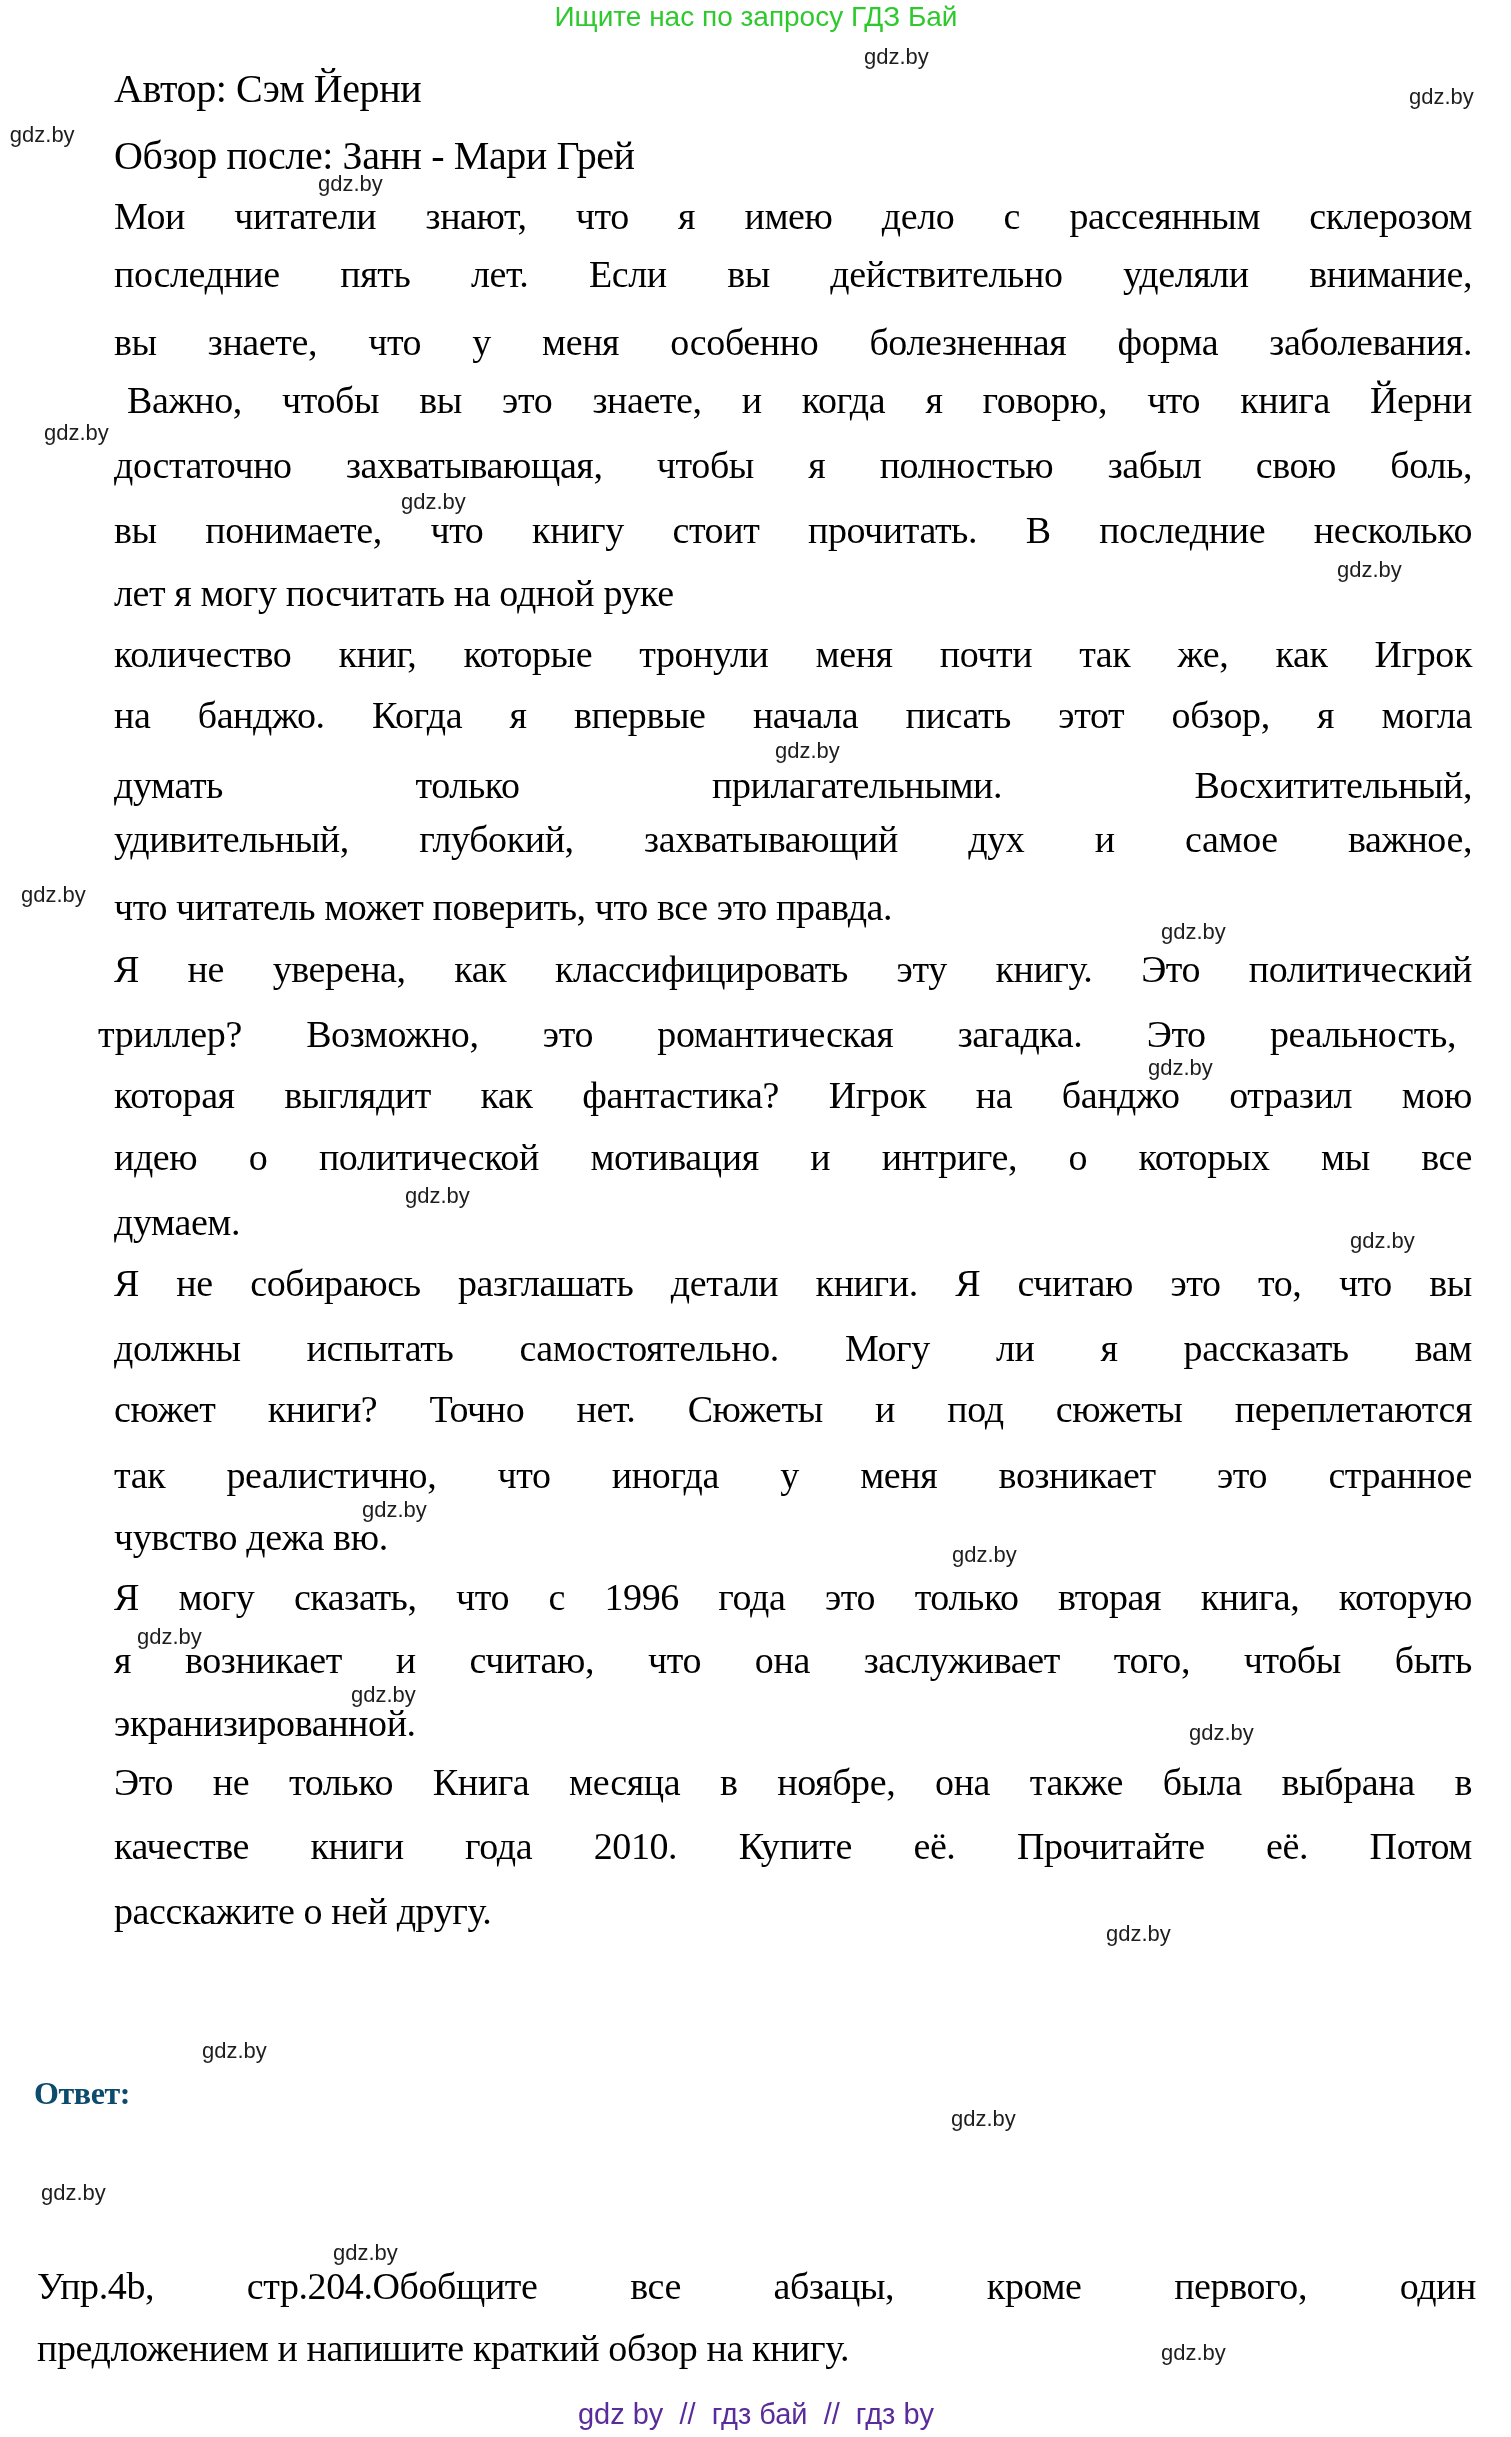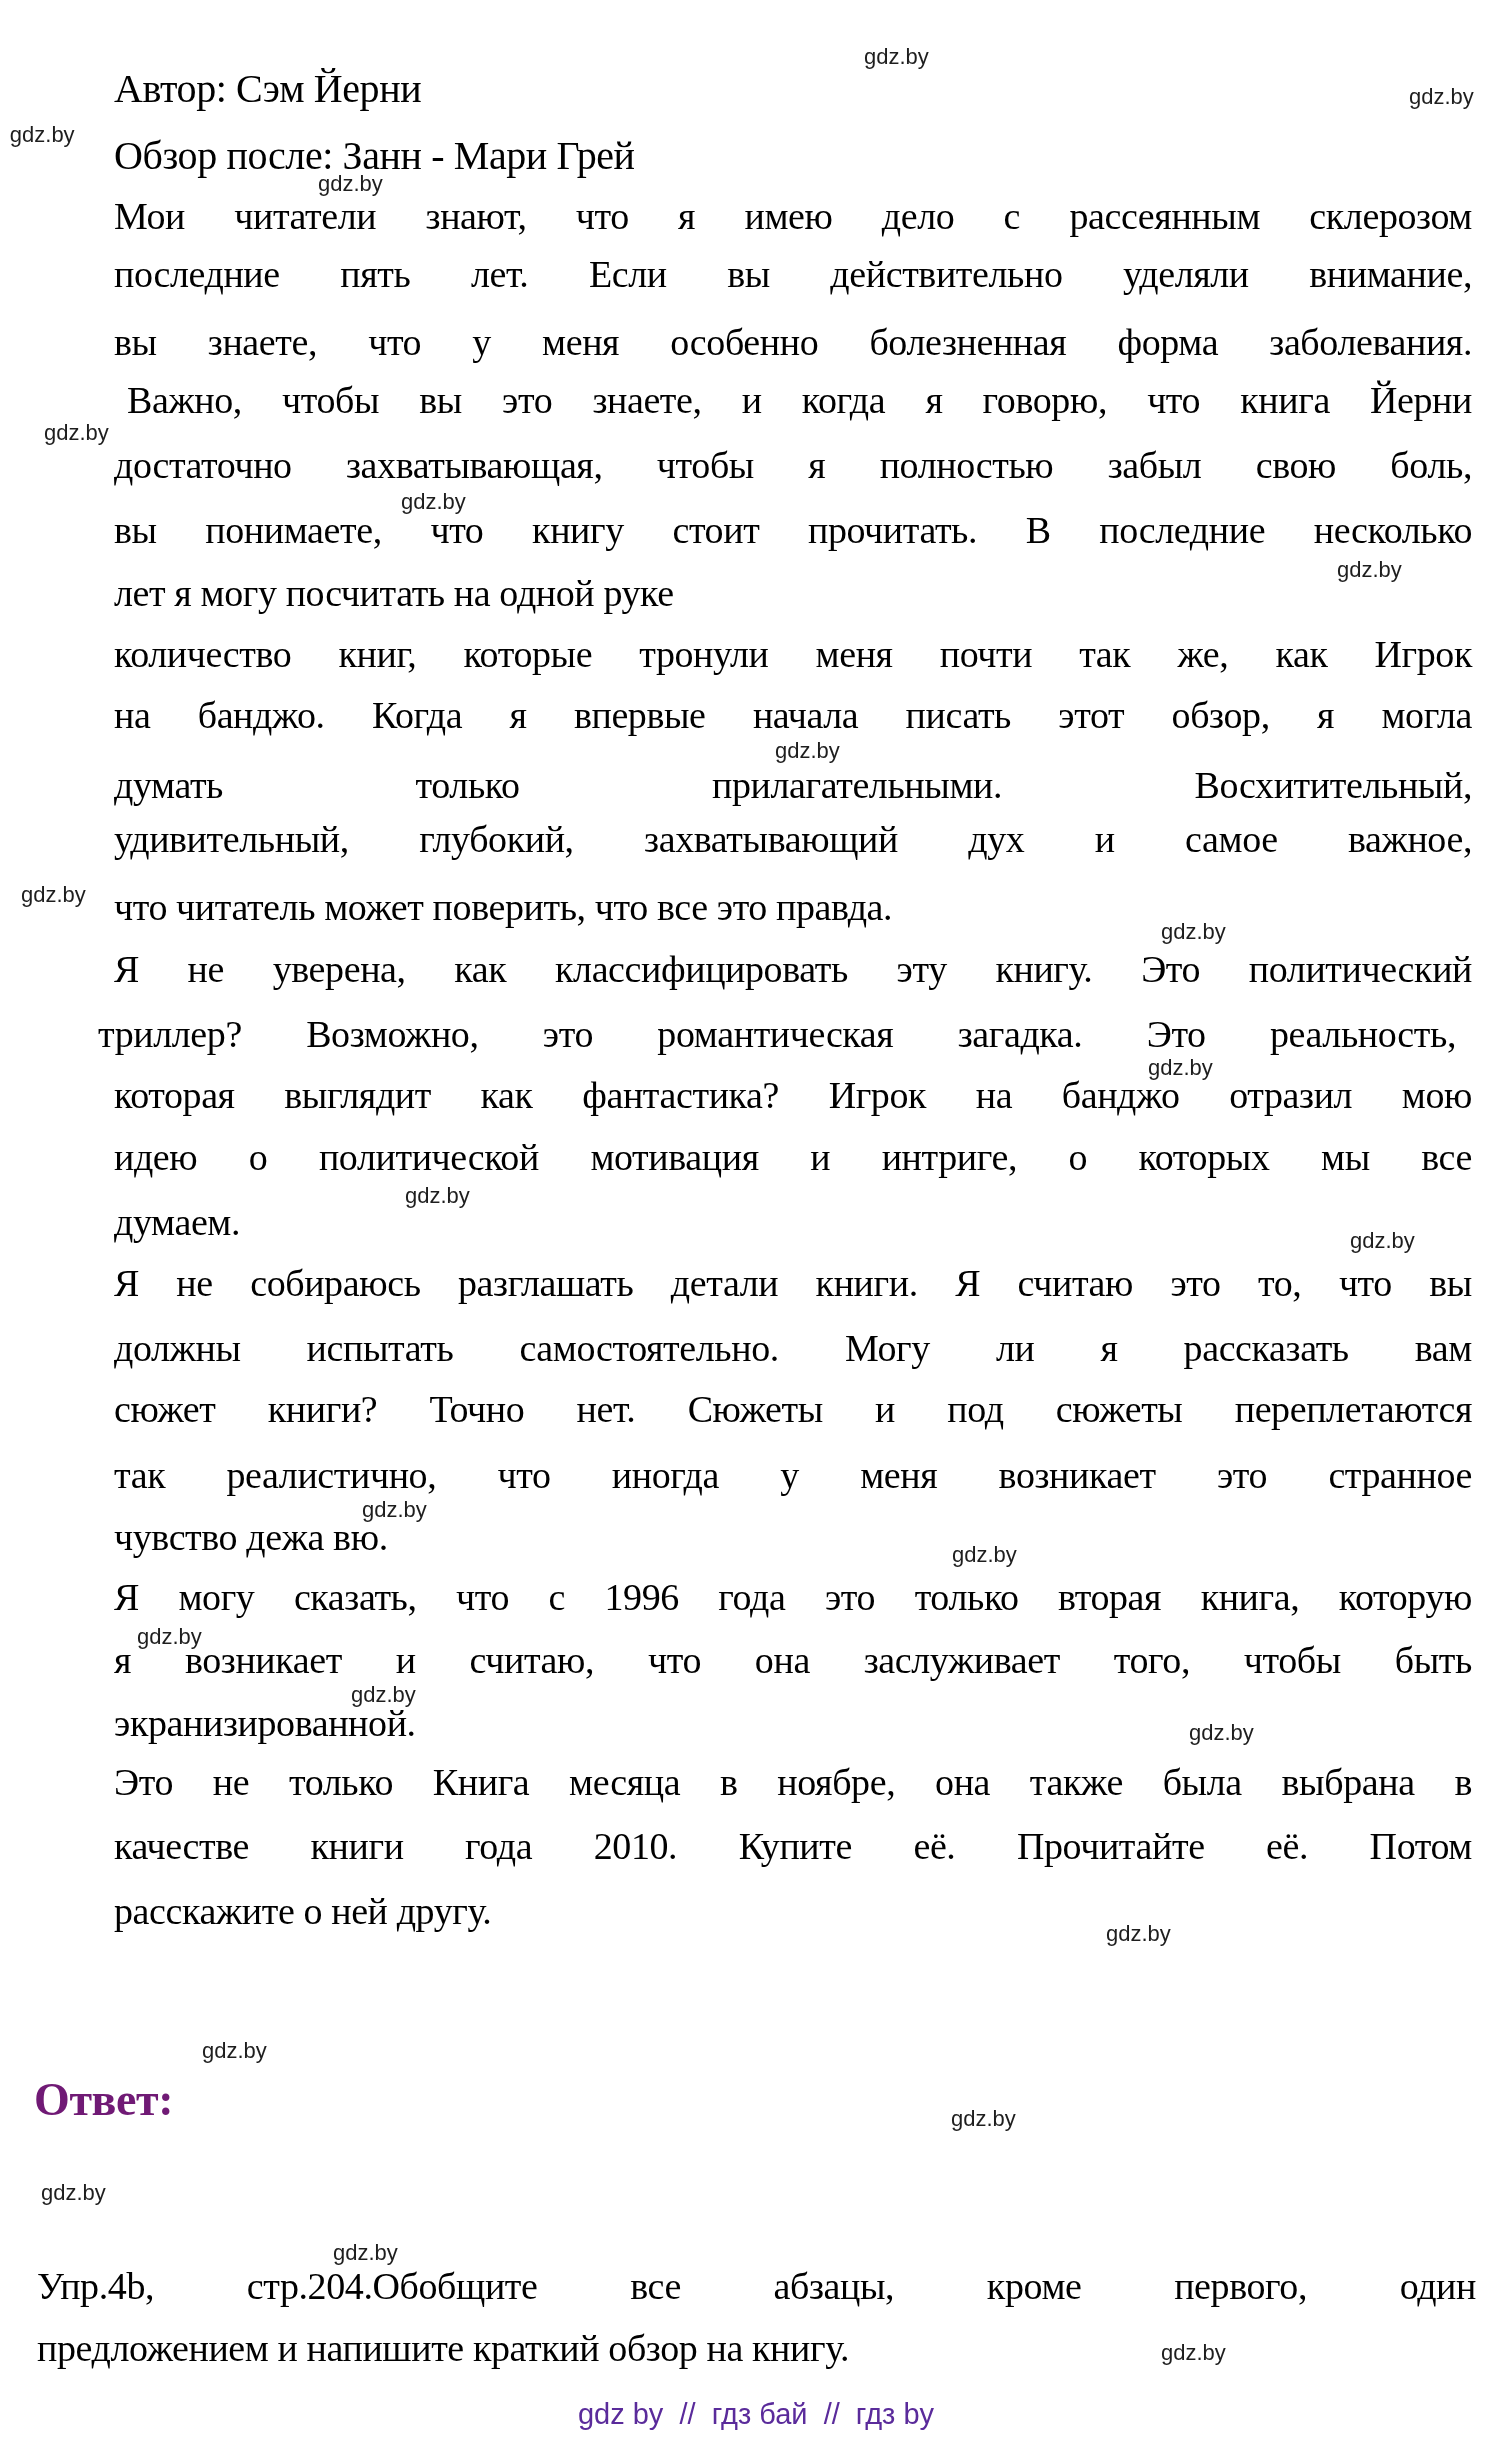--- a/index.html
+++ b/index.html
@@ -42,24 +42,24 @@
   .line.l {
     text-align: left;
     text-align-last: left;
   }
   .line.title {
     font-size: 40px;
   }
   .answer-label {
     position: absolute;
     font-weight: 700;
-    font-size: 46px;
+    font-size: 32px;
     line-height: 1;
     letter-spacing: -0.4px;
-    color: #701a75;
+    color: #0c4a6e;
   }
   .watermark {
     position: absolute;
     font-family: "Liberation Sans", "DejaVu Sans", sans-serif;
     font-size: 22px;
     line-height: 1;
     color: #1e1e1e;
   }
   .footer-links {
     position: absolute;
@@ -70,20 +70,21 @@
     font-size: 29px;
     line-height: 1.1;
     font-weight: 400;
     white-space: pre;
   }
 </style>
 </head>
 <body>
 
 <div class="page">
+  <div class="promo-header" style="color: rgb(46, 201, 46); top: 1.6px;">Ищите нас по запросу ГДЗ Бай</div>
 
   <div id="lines-root">
       <div class="line l title" style="top: 67px; left: 114px; width: 1358px;">Автор: Сэм Йерни</div>
       <div class="line l title" style="top: 134px; left: 114px; width: 1358px;">Обзор после: Занн - Мари Грей</div>
       <div class="line j" style="top: 196px; left: 114px; width: 1358px;">Мои читатели знают, что я имею дело с рассеянным склерозом</div>
       <div class="line j" style="top: 254px; left: 114px; width: 1358px;">последние пять лет. Если вы действительно уделяли внимание,</div>
       <div class="line j" style="top: 322px; left: 114px; width: 1358px;">вы знаете, что у меня особенно болезненная форма заболевания.</div>
       <div class="line j" style="top: 380px; left: 114px; width: 1358px; text-indent: 13px;">Важно, чтобы вы  это знаете, и когда я говорю, что книга Йерни</div>
       <div class="line j" style="top: 445px; left: 114px; width: 1358px;">достаточно захватывающая, чтобы я полностью забыл свою боль,</div>
       <div class="line j" style="top: 510px; left: 114px; width: 1358px;">вы понимаете, что книгу стоит прочитать. В последние несколько</div>

